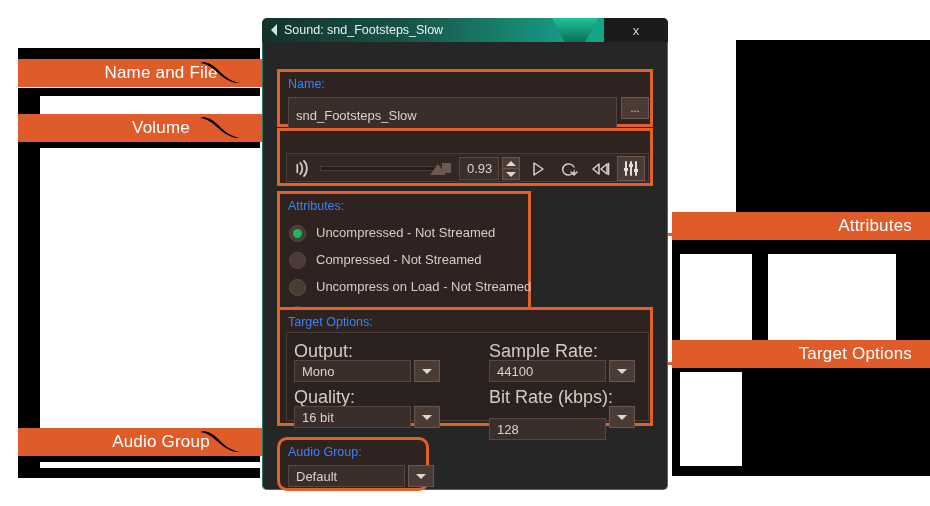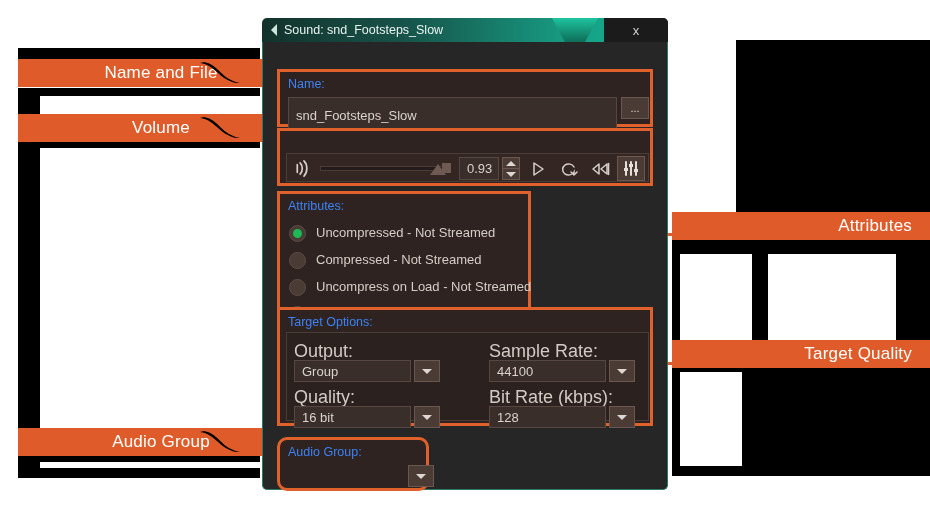--- a/index.html
+++ b/index.html
@@ -178,21 +178,21 @@
   <svg class="swoosh" style="left:172px;top:0;" viewBox="0 0 60 28">
     <path d="M10 4 C26 6, 28 20, 46 24 L50 24 C30 20, 30 6, 14 3 Z" fill="#000"></path>
   </svg>
 </div>
 
 <div class="ann right" style="left:672px;top:212px;width:240px;">
   <span>Attributes</span>
 </div>
 
 <div class="ann right" style="left:672px;top:340px;width:240px;">
-  <span>Target Quality</span>
+  <span>Target Options</span>
 </div>
 
 <div id="sound-window">
 
   <div class="titlebar">
     <span class="tb-tri"></span>
     <span class="tb-title">Sound: snd_Footsteps_Slow</span>
     <div class="tb-notch"></div>
     <div class="tb-right">
       <span class="tb-x">x</span>
@@ -275,45 +275,46 @@
         <span class="radio-label">Compressed - Streamed</span>
       </div>
     </div>
 
     <div class="hi" style="left:14px;top:265px;width:376px;height:119px;">
       <div class="grp-label" style="left:8px;top:5px;">Target Options:</div>
 
       <div class="inner-panel" style="left:6px;top:22px;width:363px;height:89px;background:#2b211e;"></div>
 
       <div class="fld-label" style="left:14px;top:31px;">Output:</div>
-      <div class="textfield" style="left:14px;top:50px;width:117px;height:22px;">Group</div>
+      <div class="textfield" style="left:14px;top:50px;width:117px;height:22px;">Mono</div>
       <div class="btn3d" style="left:134px;top:50px;width:26px;height:22px;">
         <span class="dd-arrow"></span>
       </div>
 
       <div class="fld-label" style="left:209px;top:31px;">Sample Rate:</div>
       <div class="textfield" style="left:209px;top:50px;width:117px;height:22px;">44100</div>
       <div class="btn3d" style="left:329px;top:50px;width:26px;height:22px;">
         <span class="dd-arrow"></span>
       </div>
 
       <div class="fld-label" style="left:14px;top:77px;">Quality:</div>
       <div class="textfield" style="left:14px;top:96px;width:117px;height:22px;">16 bit</div>
       <div class="btn3d" style="left:134px;top:96px;width:26px;height:22px;">
         <span class="dd-arrow"></span>
       </div>
 
       <div class="fld-label" style="left:209px;top:77px;">Bit Rate (kbps):</div>
-      <div class="textfield" style="left:209px;top:96px;width:117px;height:22px;">128</div>
+      <div class="textfield" style="left:209px;top:108px;width:117px;height:22px;">128</div>
       <div class="btn3d" style="left:329px;top:96px;width:26px;height:22px;">
         <span class="dd-arrow"></span>
       </div>
     </div>
 
     <div class="hi" style="left:14px;top:395px;width:152px;height:54px;border-radius:10px;">
       <div class="grp-label" style="left:8px;top:5px;">Audio Group:</div>
+      <div class="textfield" style="left:8px;top:25px;width:117px;height:22px;">Default</div>
       <div class="btn3d" style="left:128px;top:25px;width:26px;height:22px;">
         <span class="dd-arrow"></span>
       </div>
     </div>
 
   </div>
 </div>
 
 </body></html>

